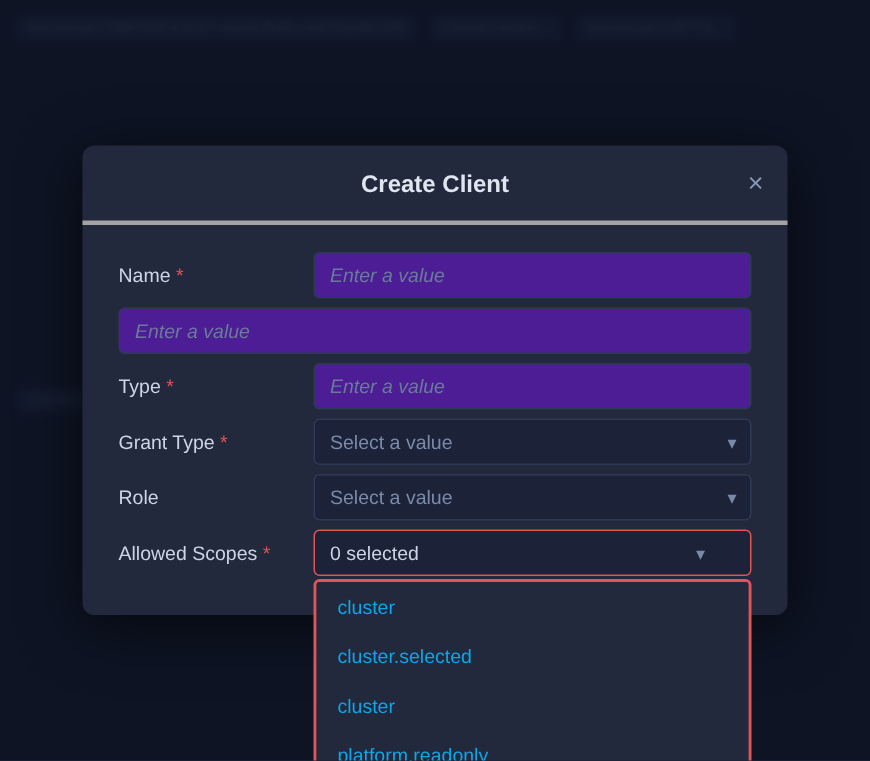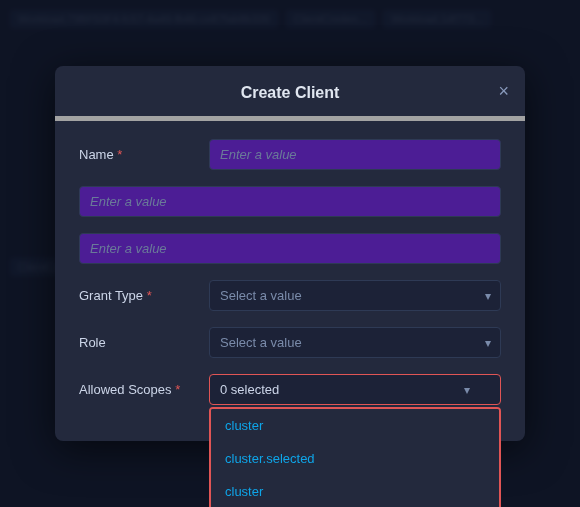--- a/index.html
+++ b/index.html
@@ -51,21 +51,21 @@
       box-shadow: 0 8px 40px rgba(0,0,0,0.6);
       position: relative;
     }
 
     .modal-header {
       display: flex;
       align-items: center;
       justify-content: center;
       padding: 18px 20px 14px;
       position: relative;
-      border-bottom: 5px solid #a3a3a3;
+      border-bottom: 3px solid #a3a3a3;
     }
 
     .modal-title {
       color: #e0e6f0;
       font-size: 16px;
       font-weight: 600;
     }
 
     .close-btn {
       position: absolute;
@@ -80,21 +80,21 @@
       line-height: 1;
     }
 
     .modal-body {
       padding: 18px 24px 20px;
     }
 
     .form-row {
       display: flex;
       align-items: center;
-      margin-bottom: 16px;
+      margin-bottom: 6px;
     }
 
     .form-label {
       width: 130px;
       color: #ccd5e8;
       font-size: 13px;
       flex-shrink: 0;
     }
 
     .required-star {
@@ -220,20 +220,24 @@
           <span class="required-star"> *</span>
         </label>
         <input class="form-input" type="text" placeholder="Enter a value" style="">
       </div>
 
       <div class="form-row">
         <input class="form-input" type="text" placeholder="Enter a value" style="">
       </div>
 
       <div class="form-row">
+        <label class="form-label">
+          <span>Type</span>
+          <span class="required-star"> *</span>
+        </label>
         <input class="form-input" type="text" placeholder="Enter a value" style="">
       </div>
 
       <div class="form-row">
         <label class="form-label">
           <span>Grant Type</span>
           <span class="required-star"> *</span>
         </label>
         <div class="select-wrapper">
           <select>

